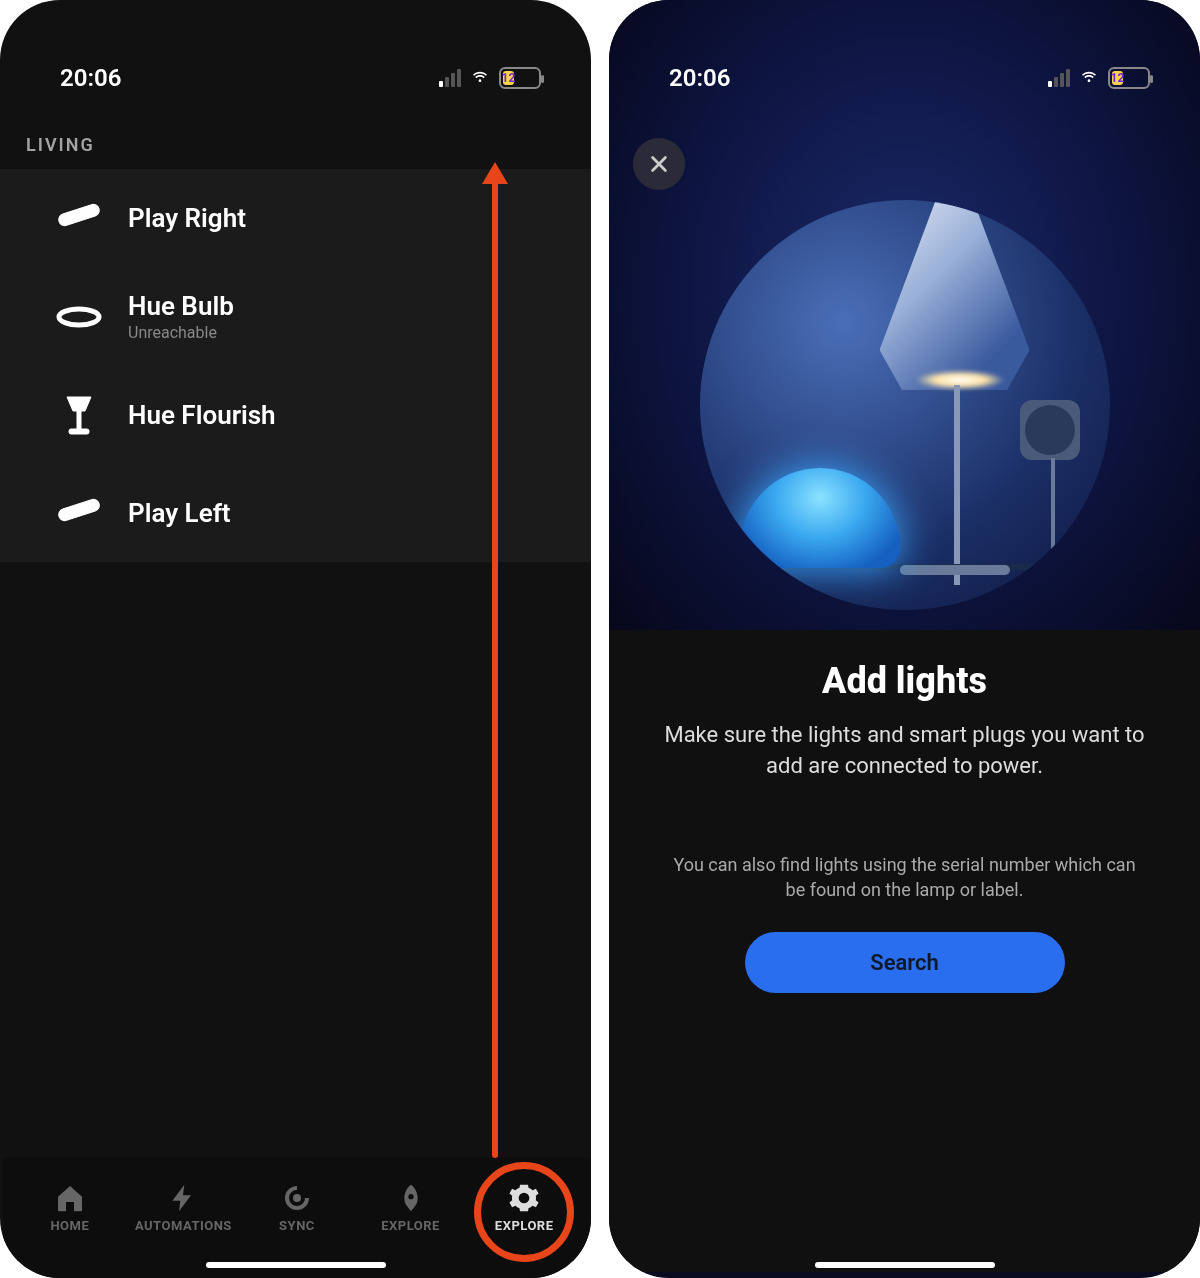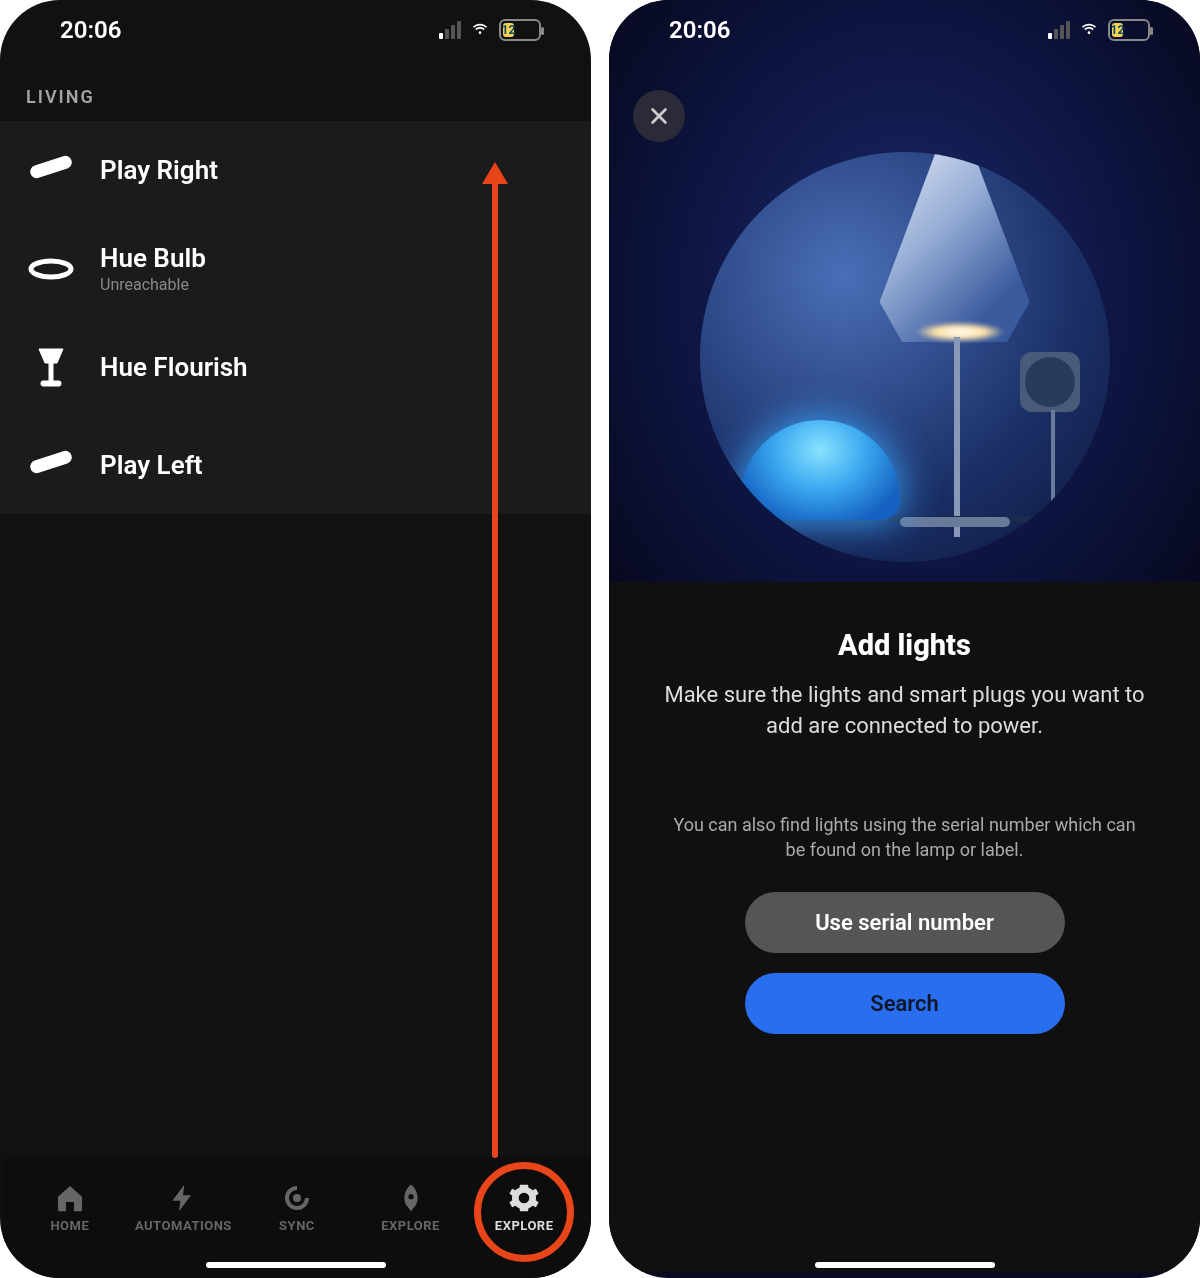--- a/index.html
+++ b/index.html
@@ -24,37 +24,38 @@
   .phone.right { background: #0a0a20; }
 
   
   .status-bar {
     height: 60px;
     display: flex;
     align-items: center;
     justify-content: space-between;
     padding: 0 50px 0 60px;
     color: #fff;
+    margin-top: 48px;
   }
   .status-time { font-size: 24px; font-weight: 600; }
   .status-icons { display: flex; align-items: center; gap: 8px; }
   .cell-bars { display: flex; align-items: flex-end; gap: 2px; height: 18px; }
   .cell-bars span { width: 4px; background: #555; border-radius: 1px; }
   .cell-bars span:nth-child(1){ height: 6px; }
   .cell-bars span:nth-child(2){ height: 10px; }
   .cell-bars span:nth-child(3){ height: 14px; }
   .cell-bars span:nth-child(4){ height: 18px; }
   .cell-bars span.on { background: #fff; }
   .wifi-icon svg { width: 22px; height: 18px; fill:#fff; }
   .battery {
     width: 42px; height: 22px; border: 2px solid #888; border-radius: 6px;
     position: relative; display:flex; align-items:center; padding:2px;
   }
   .battery::after { content:""; position:absolute; right:-5px; top:6px; width:3px; height:8px; background:#888; border-radius:2px; }
-  .battery-fill { height: 100%; background: #f7d44c; border-radius: 3px; display:flex; align-items:center; justify-content:center; font-size:12px; font-weight:700; color:#0c4a6e; }
+  .battery-fill { height: 100%; background: #f7d44c; border-radius: 3px; display:flex; align-items:center; justify-content:center; font-size:12px; font-weight:700; color:#6d28d9; }
 
   
   .header {
     display:flex; align-items:center; padding: 18px 24px 32px; gap:20px;
     border-bottom: 1px solid #000;
     background: #1b1b1b;
   }
   .round-btn {
     width:52px; height:52px; border-radius:50%; background:#333; display:flex; align-items:center; justify-content:center; color:#fff; cursor:pointer;
   }
@@ -67,21 +68,21 @@
   }
   .add-btn svg { width:28px; height:28px; fill:#fff; }
   .annot-circle {
     position:absolute; border:7px solid #e8451a; border-radius:50%; pointer-events:none;
   }
   .annot-circle.top { width:88px; height:88px; top:-4px; left:-4px; }
 
   
   .section-label { color:#a3a3a3; font-size:18px; letter-spacing: 2px; font-weight:600; padding: 26px 26px 14px; background:#111; }
   .light-list { background:#1b1b1b; }
-  .light-item { display:flex; align-items:center; gap:24px; padding: 24px 26px; cursor:pointer; }
+  .light-item { display:flex; align-items:center; gap:24px; padding: 24px 26px; cursor:pointer;margin-left:28px; }
   .light-icon { width:50px; height:50px; display:flex; align-items:center; justify-content:center; color:#fff; }
   .light-icon svg { fill:#fff; stroke:#fff; }
   .light-text { display:flex; flex-direction:column; }
   .light-name { color:#fff; font-size:26px; font-weight:600; }
   .light-sub { color:#888; font-size:16px; margin-top:2px; }
 
   
   .tabbar {
     position:absolute; bottom:0; left:3px; right:0; height:120px; background:#0d0d0d;
     display:flex; justify-content:space-around; align-items:center; padding: 8px 10px 30px;
@@ -131,21 +132,21 @@
   .go-light { position:absolute; bottom:42px; left:40px; width:160px; height:100px;
     background: radial-gradient(ellipse at 50% 30%, #8ae2ff 0%, #3aa8f0 40%, #1560c0 80%);
     border-radius: 80px 80px 20px 20px; filter: drop-shadow(0 0 20px #3aa8ff);
   }
   .plug { position:absolute; right:30px; top:200px; width:60px; height:60px; background:#4a5a7a; border-radius:12px; }
   .plug-in { position:absolute; right:35px; top:205px; width:50px; height:50px; background:#2a3a5a; border-radius:50%; }
   .table-line { position:absolute; bottom:40px; left:0; right:0; height:6px; background:#1a2a4a;}
   .cable { position:absolute; right:55px; top:258px; width:40px; height:140px; border-right:4px solid #6a7a9a; border-bottom:4px solid #6a7a9a; border-radius: 0 0 30px 0;}
 
   .right-content { padding: 30px 36px 0; text-align:center; color:#fff; background:#101010; flex:1;}
-  .right-content .bigtitle { font-size:29px; font-weight:800; margin-bottom:18px;margin-top:16px; }
+  .right-content .bigtitle { font-size:36px; font-weight:800; margin-bottom:18px; }
   .right-content .subtitle { font-size:22px; color:#ddd; line-height:1.4; margin-bottom:70px; padding:0 10px;}
   .right-content .hint { font-size:18px; color:#aaa; line-height:1.4; margin-bottom:30px; padding:0 20px;}
   .pill-btn { display:block; width: 320px; margin: 0 auto 20px; padding: 18px 0; border-radius: 34px; font-size:22px; font-weight:600; text-align:center; cursor:pointer; }
   .pill-grey { background:#555; color:#fff; }
   .pill-blue { background:#2a6ef0; color:#0f172a; }
 
   .phone.right .top-gradient {
     position:absolute; top:0; left:0; right:0; height:660px;
     background: radial-gradient(ellipse at 50% 45%, #1b2a6a 0%, #0d1440 55%, #060616 100%);
     z-index:0;
@@ -310,18 +311,17 @@
       <div class="table-line"></div>
       <div class="lamp-base"></div>
       <div class="go-light"></div>
     </div>
   </div>
 
   <div class="right-content">
     <div class="bigtitle">Add lights</div>
     <div class="subtitle">Make sure the lights and smart plugs you want to add are connected to power.</div>
     <div class="hint">You can also find lights using the serial number which can be found on the lamp or label.</div>
-    <div class="pill-btn pill-grey">Use serial number</div>
     <div class="pill-btn pill-blue">Search</div>
   </div>
 
   <div class="home-indicator"></div>
 </div>
 
 </body></html>

